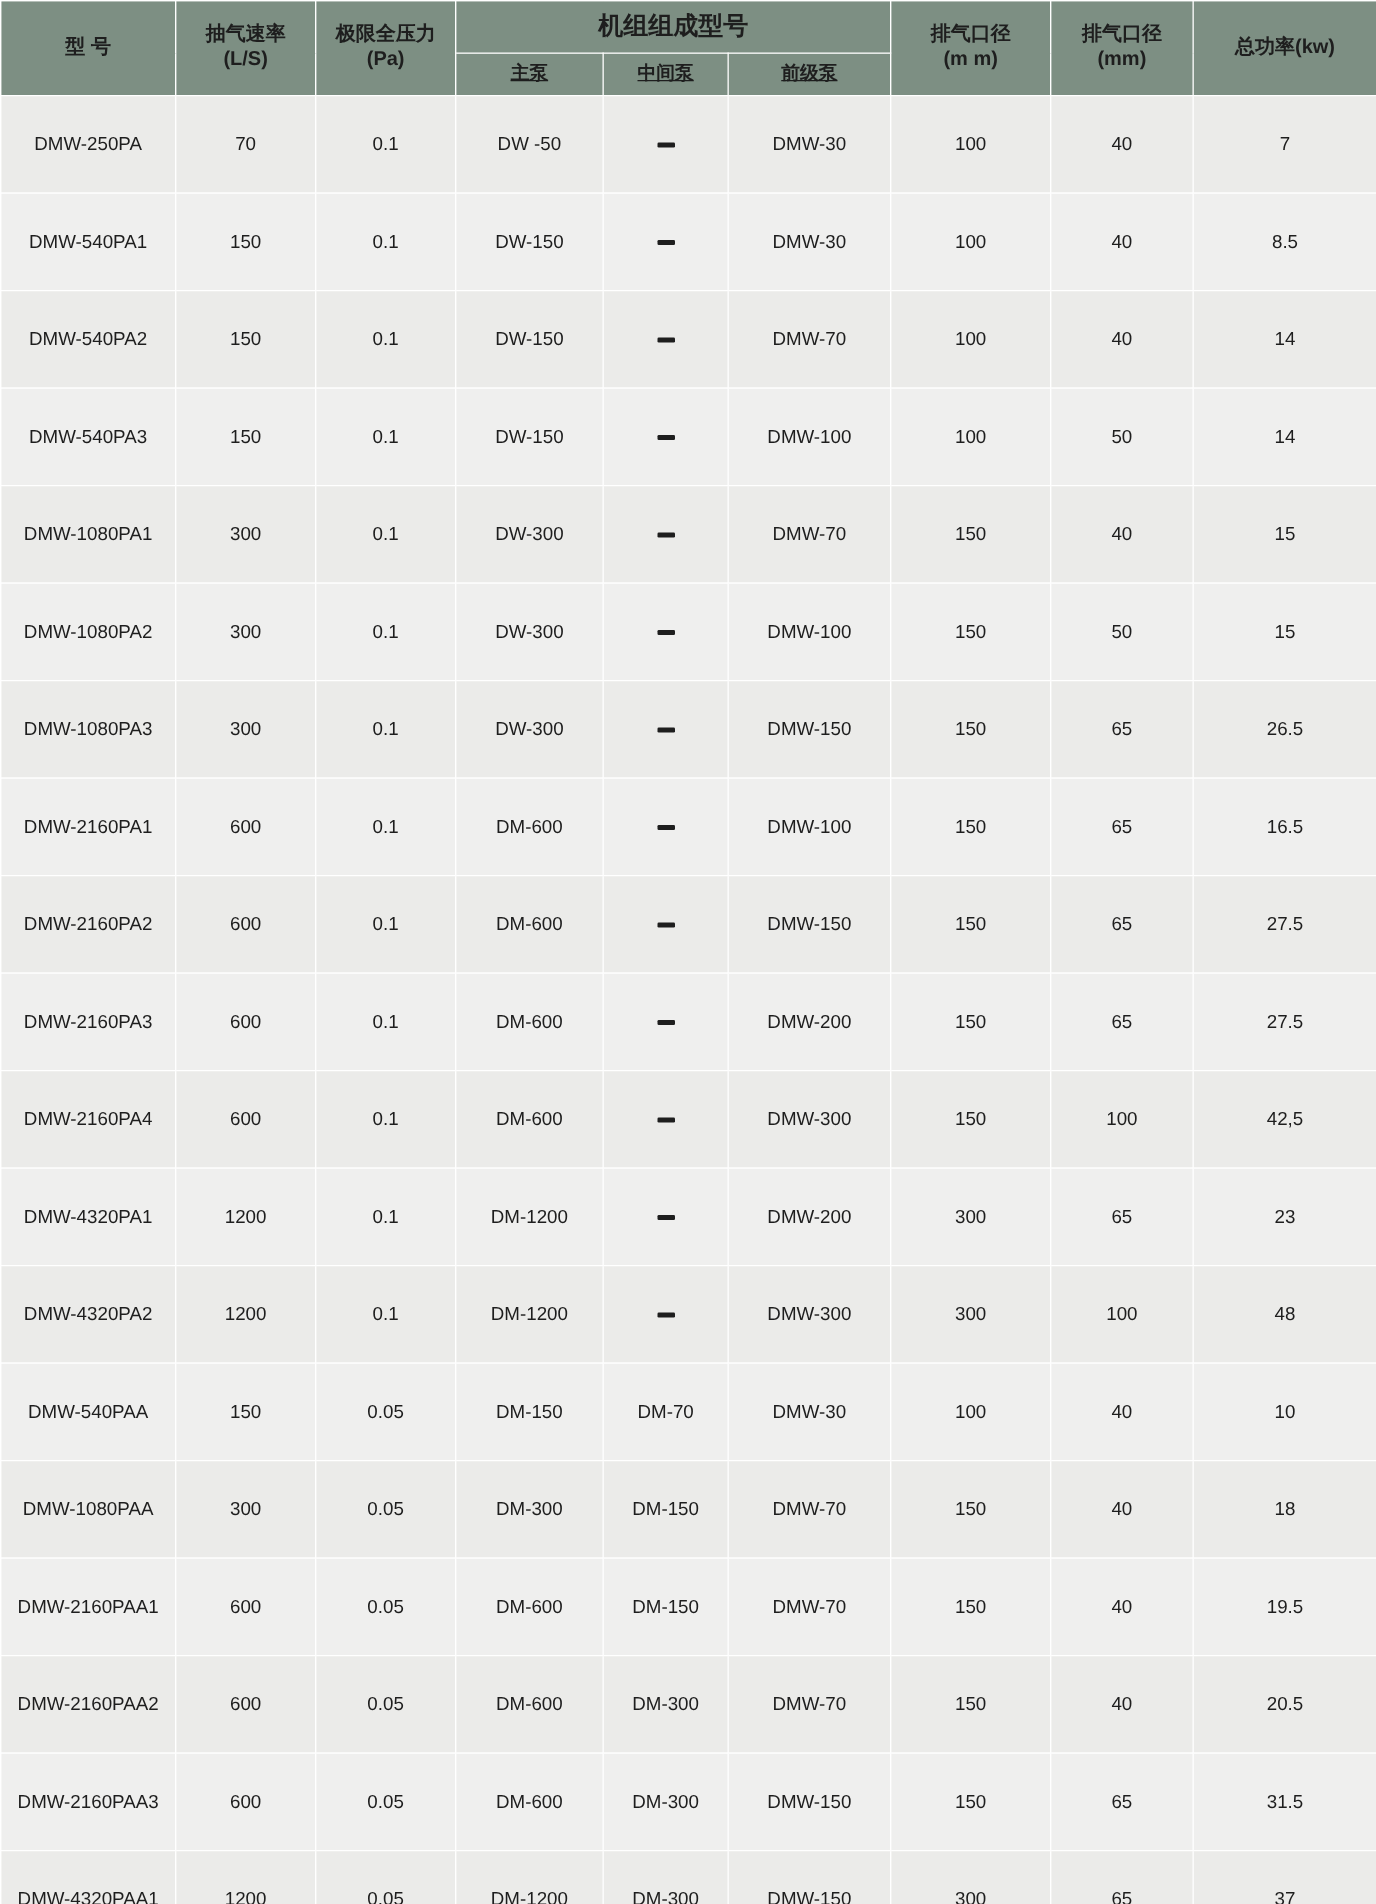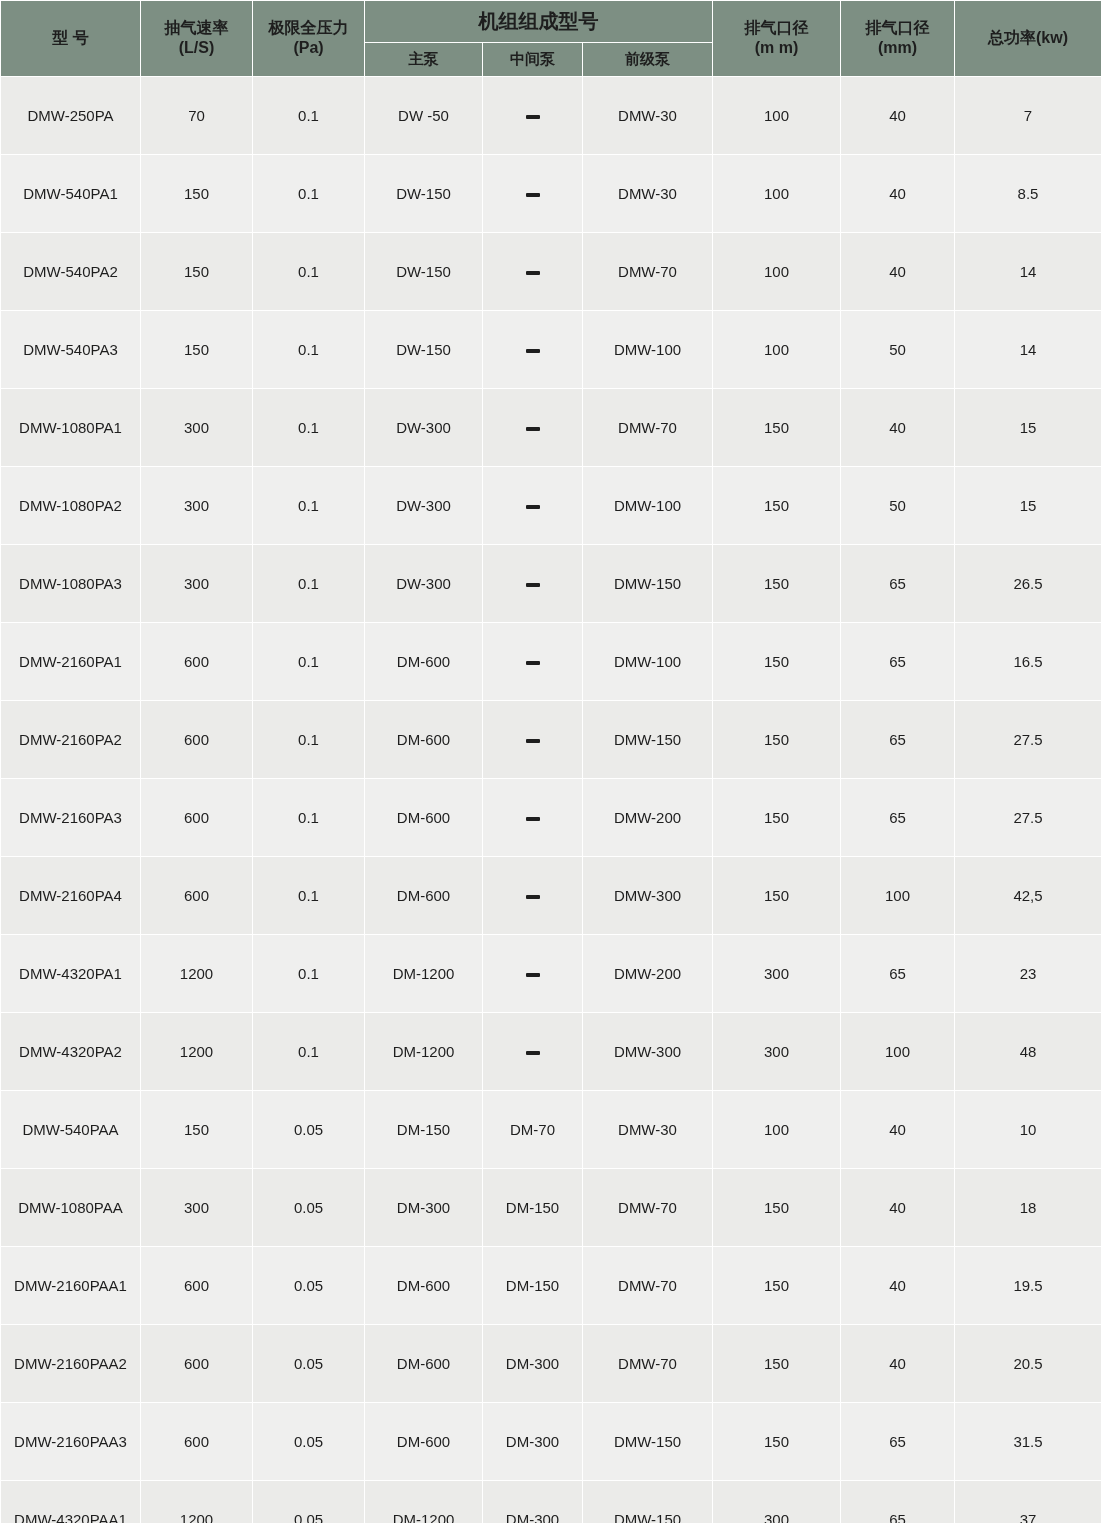--- a/index.html
+++ b/index.html
@@ -31,20 +31,21 @@
     line-height: 1.25;
     padding: 6px 4px;
   }
   thead th.group-head {
     font-size: 20px;
     padding: 8px 4px;
   }
   thead th.sub-head {
     font-size: 15px;
     padding: 7px 4px;
+    text-decoration: underline;
   }
   tbody td {
     background: #ebebe9;
     font-size: 15px;
     height: 69px;
     padding: 4px 3px;
     white-space: nowrap;
   }
   tbody tr.alt td {
     background: #efefee;

